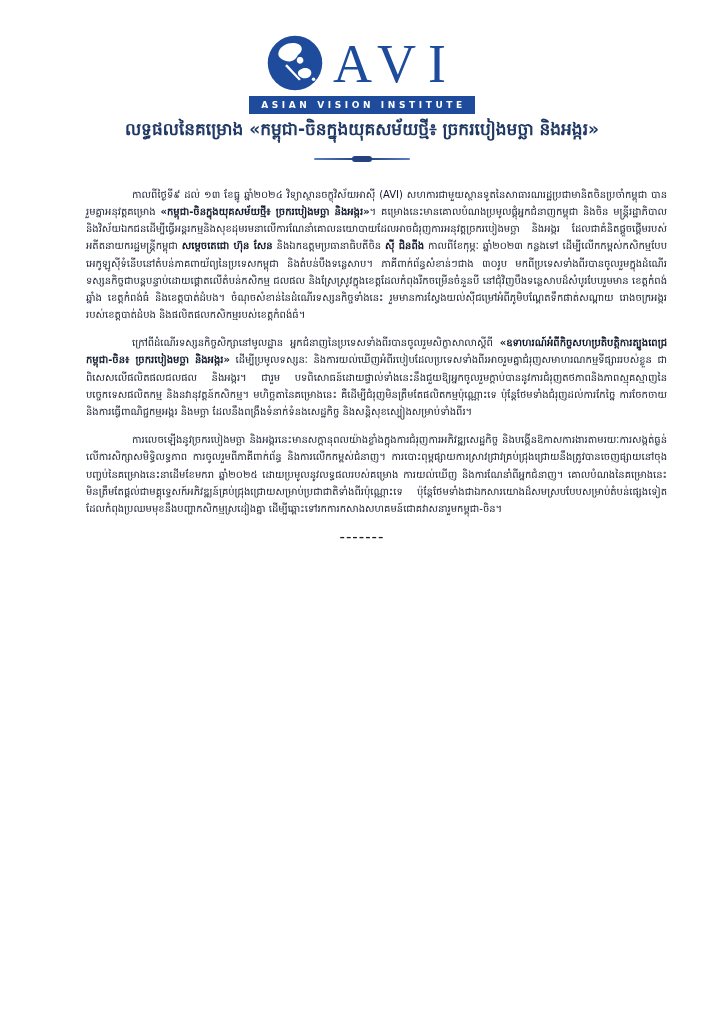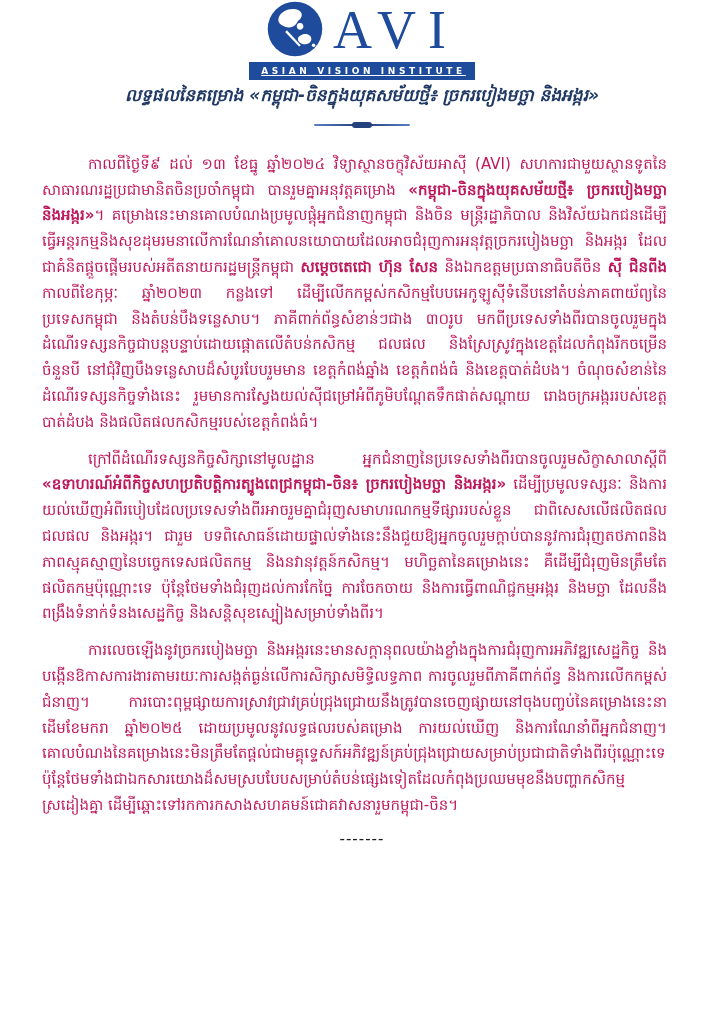--- a/index.html
+++ b/index.html
@@ -2,58 +2,57 @@
 <html><head>
 <meta charset="utf-8">
 <style>
   html, body { margin:0; padding:0; background:#ffffff; }
   .page {
     position:relative; width:724px; height:1024px; margin:0 auto;
     background:#ffffff; overflow:hidden;
     font-family:"DejaVu Sans", sans-serif;
   }
   
-  .logo-wrap { display:flex; flex-direction:column; align-items:center; }
+  .logo-wrap { display:flex; flex-direction:column; align-items:center; padding-top:34px; }
   .logo-row { display:flex; align-items:center; gap:9px; }
   .globe { width:58px; height:58px; flex:0 0 auto; }
   .avi-acronym {
     font-family:"Liberation Serif", serif;
     color:#1e4b9b; font-size:54px; line-height:1;
     letter-spacing:12px; font-weight:400; padding-top:2px;
   }
   .banner {
     margin-top:4px; background:#1e4b9b; color:#ffffff;
     font-size:9px; font-weight:bold; letter-spacing:3.6px;
-    padding:4px 9px 4px 12px; white-space:nowrap;text-decoration:underline;
+    padding:4px 9px 4px 12px; white-space:nowrap;
   }
   
   .doc-title {
     margin-top:13px; text-align:center; color:#1f3864;
     font-weight:bold; font-size:19px; line-height:1.35;
   }
   .doc-subtitle {
     margin-top:4px; text-align:center; color:#1f3864;
     font-weight:bold; font-size:17px; line-height:1.4;
     padding:0 40px;
-    font-style:italic;
   }
   .ornament {
     width:96px; height:2px; margin:16px auto 0 auto;
     background:linear-gradient(90deg,#5b7fc4 0%,#24427e 45%,#24427e 55%,#5b7fc4 100%);
     border-radius:1px; position:relative;
   }
   .ornament::after{
     content:""; position:absolute; left:38px; top:-2px;
     width:20px; height:6px; background:#24427e; border-radius:3px;
   }
   
   .content {
-    margin:26px 57px 0 42px;
-    text-align:justify; color:#be185d;
-    font-size:15px; line-height:1.72;
+    margin:26px 57px 0 86px;
+    text-align:justify; color:#0f172a;
+    font-size:10px; line-height:1.72;
   }
   .content p { margin:0 0 11px 0; text-indent:46px; }
   .b { font-weight:bold; }
   .end-dashes {
     text-align:center; color:#1b1b1b; font-size:15px;
     letter-spacing:1px; margin-top:6px;
   }
 </style>
 </head>
 <body>

